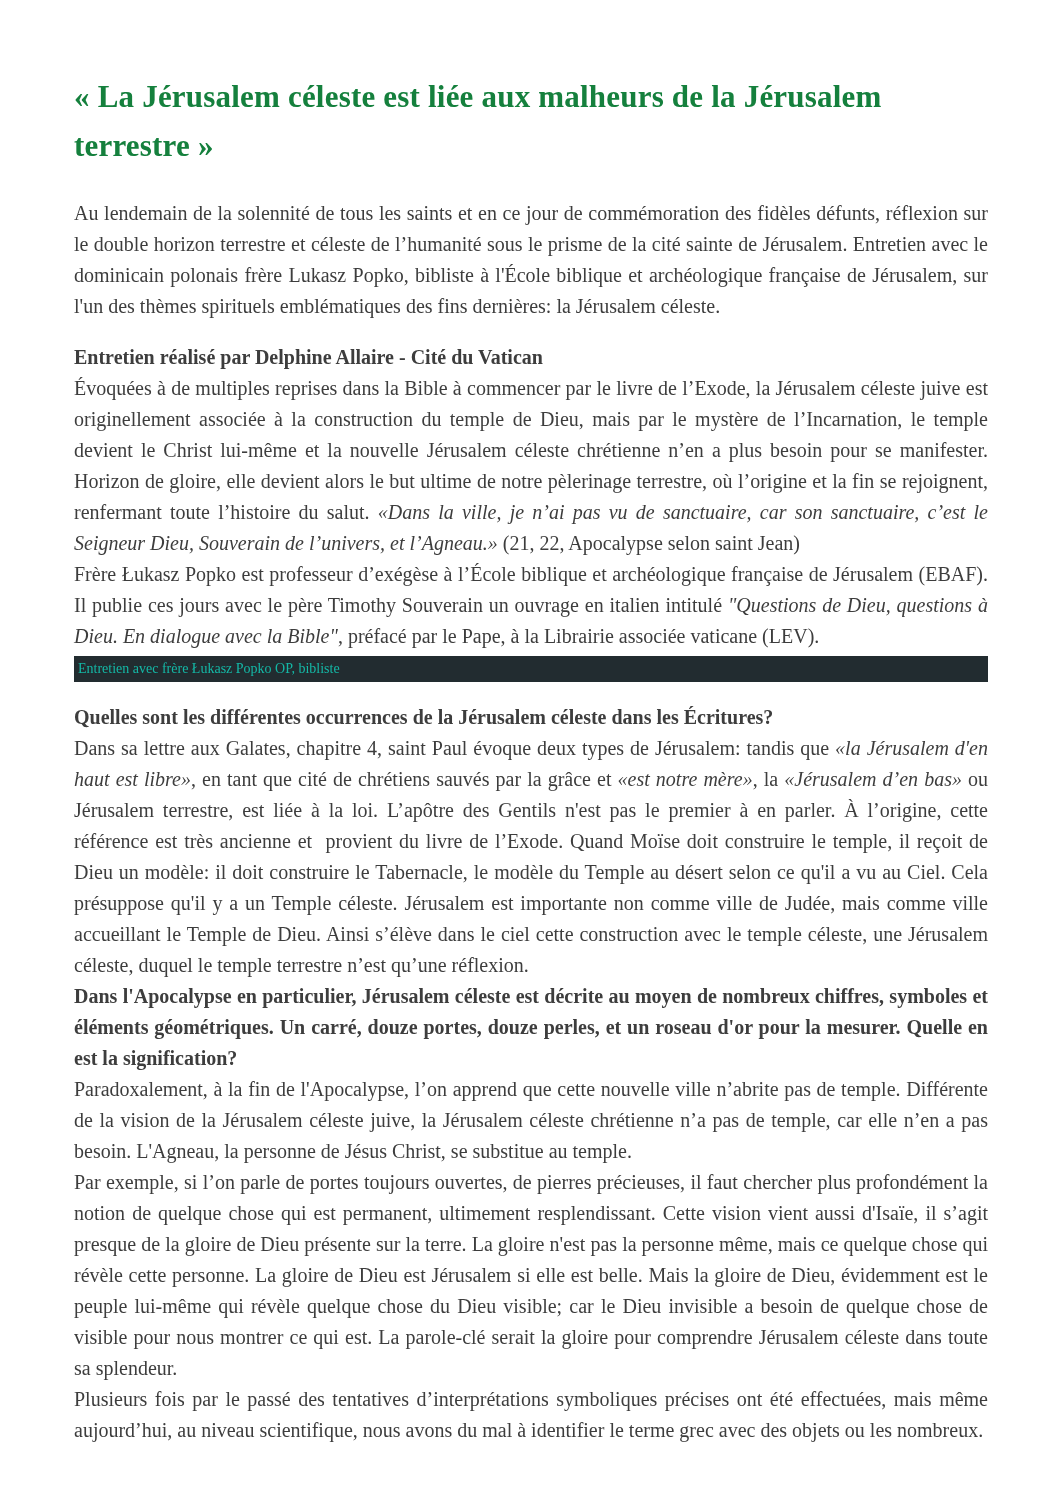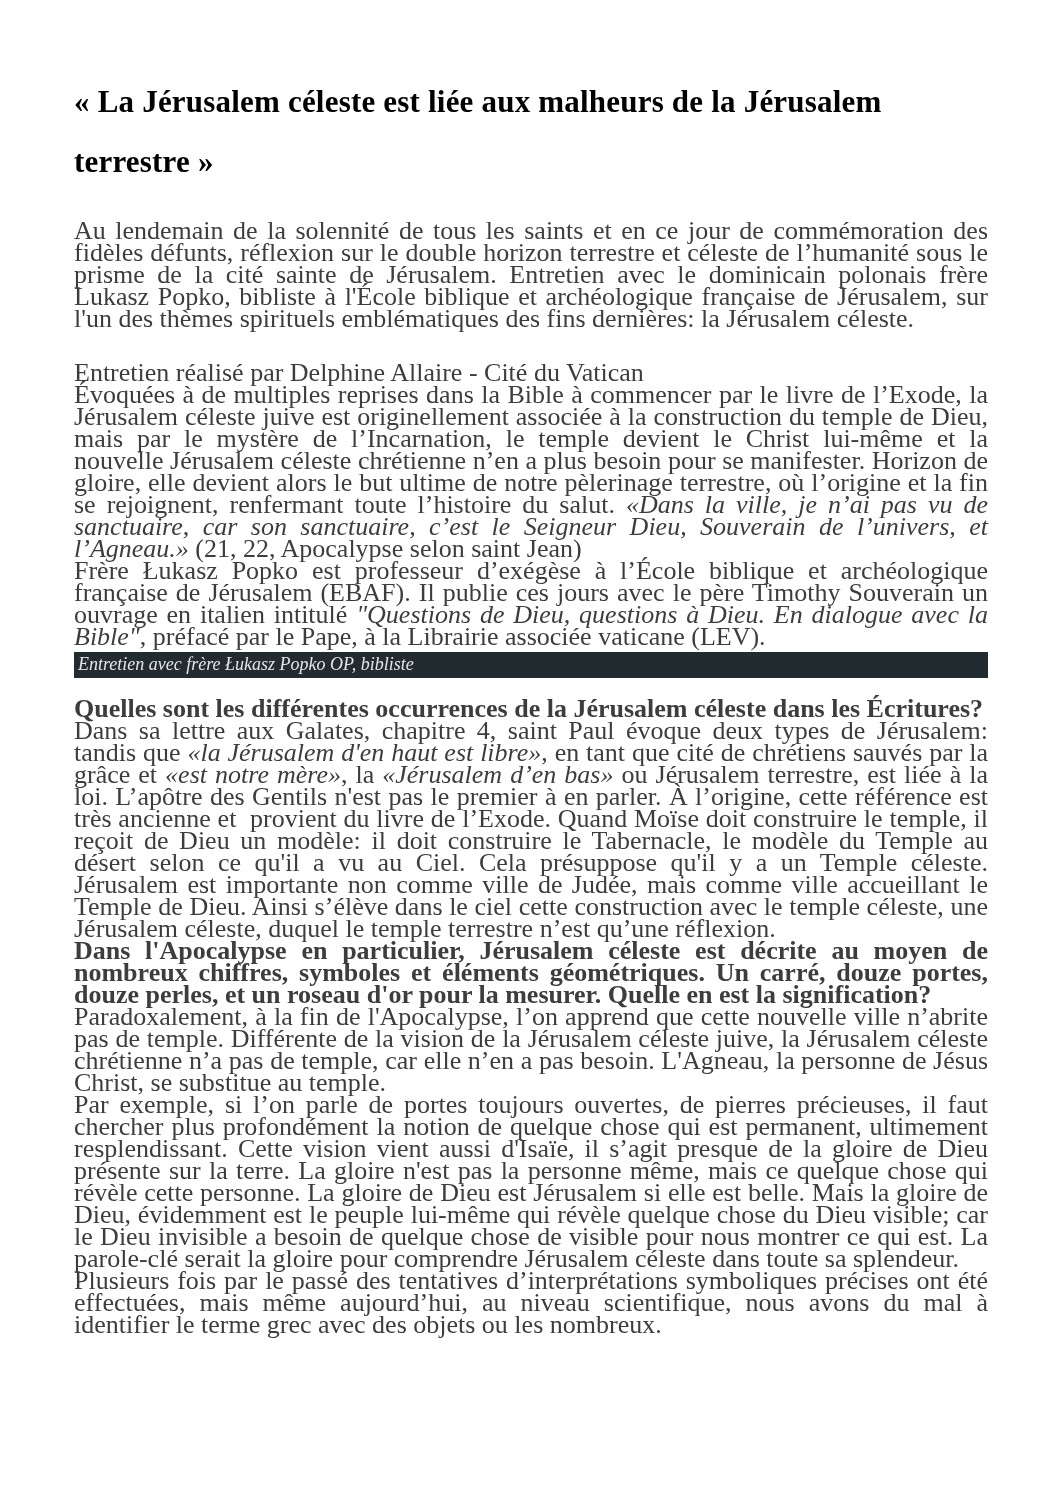--- a/index.html
+++ b/index.html
@@ -13,50 +13,49 @@
     height: 1497px;
     background: #ffffff;
     box-sizing: border-box;
     padding: 72px 70px 0 74px;
     font-family: "Liberation Serif", "DejaVu Serif", serif;
     color: #3d3d3d;
     overflow: hidden;
   }
   .title {
     font-size: 31px;
-    line-height: 60px;
+    line-height: 49px;
     font-weight: bold;
-    color: #000000;
+    color: #15803d;
     margin: 0 0 28px 0;
     letter-spacing: 0.2px;
   }
   .para {
     margin: 0;
-    font-size: 26px;
-    line-height: 22px;
+    font-size: 20px;
+    line-height: 31px;
     text-align: justify;
   }
   .byline {
-    font-weight: normal;
-    margin-top: 32px;
+    font-weight: bold;
+    margin-top: 20px;
     text-align: left;
   }
   .question {
     font-weight: bold;
   }
   .banner {
     margin-top: 4px;
     margin-bottom: 20px;
     background: #222c30;
-    color: #e5e5e5;
-    font-size: 18px;
+    color: #14b8a6;
+    font-size: 14px;
     line-height: 23px;
     padding: 1px 4px 2px 4px;
     text-align: left;
-    font-style: italic;
   }
   i { font-style: italic; }
 </style>
 </head>
 <body>
 
 <div class="page">
   <h1 class="title">« La Jérusalem céleste est liée aux malheurs de la Jérusalem terrestre »</h1>
   <div>
       <div class="para"><span>Au lendemain de la solennité de tous les saints et en ce jour de commémoration des fidèles défunts, réflexion sur le double horizon terrestre et céleste de l’humanité sous le prisme de la cité sainte de Jérusalem. Entretien avec le dominicain polonais frère Lukasz Popko, bibliste à l'École biblique et archéologique française de Jérusalem, sur l'un des thèmes spirituels emblématiques des fins dernières: la Jérusalem céleste.</span></div>

